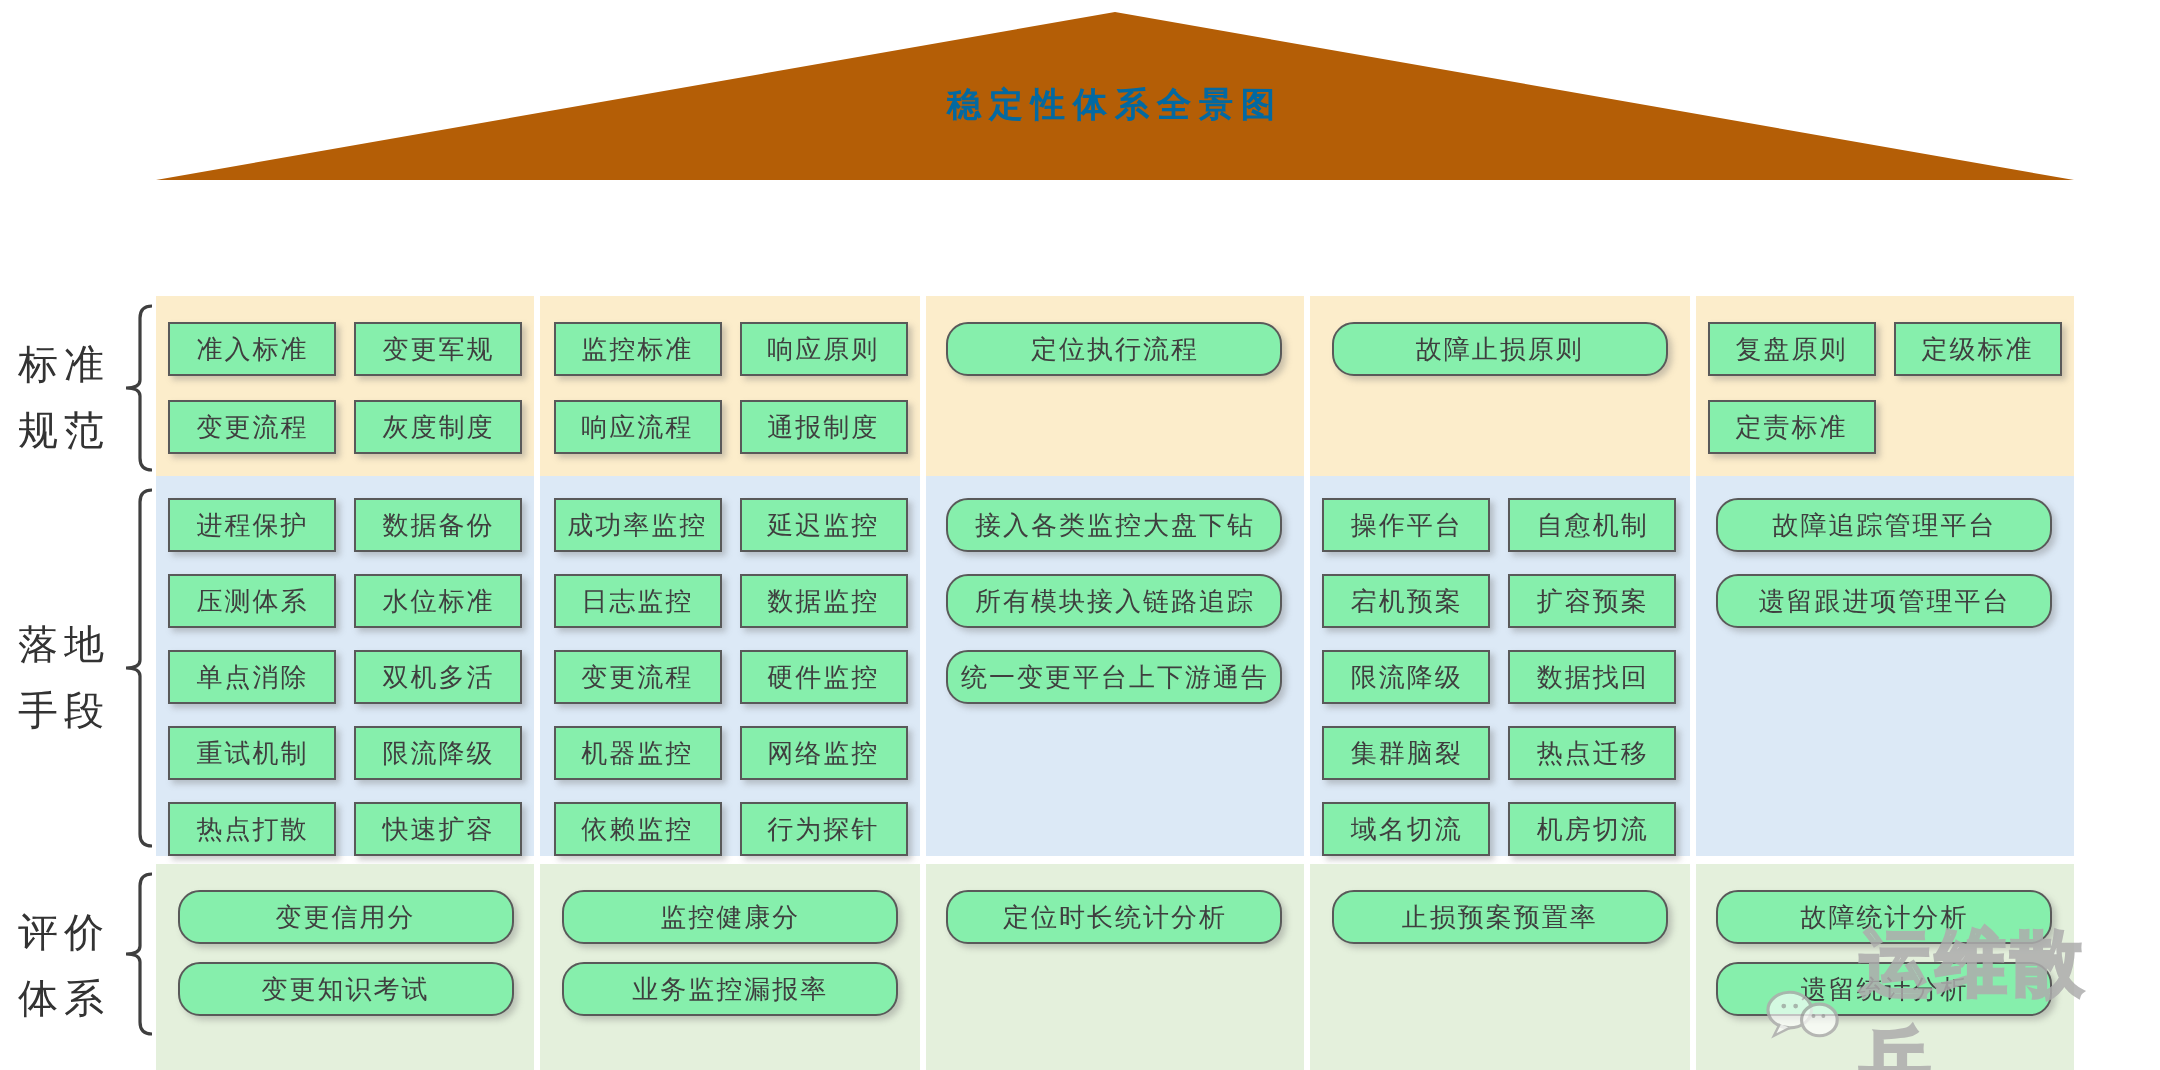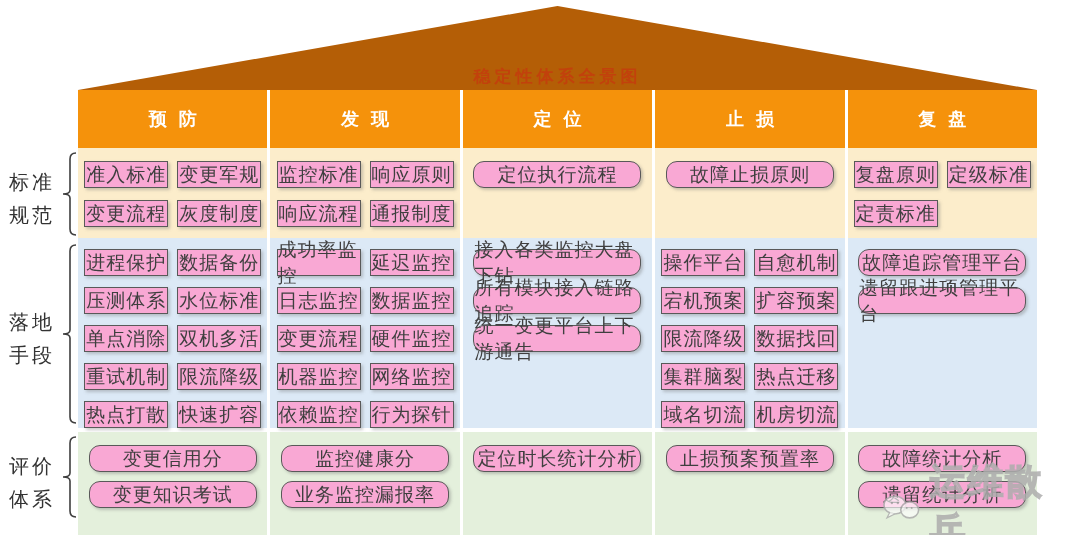--- a/index.html
+++ b/index.html
@@ -2,43 +2,43 @@
 <html><head>
 <meta charset="utf-8">
 <style>
   html,body{margin:0;padding:0;background:#ffffff;}
   body{font-family:"DejaVu Sans","Liberation Sans",sans-serif;}
   .stage{position:relative;width:1080px;height:535px;background:#ffffff;overflow:hidden;}
 
   
   .roof{position:absolute;left:78px;top:6px;width:959px;height:84px;background:#B45E06;
         clip-path:polygon(50% 0%,100% 100%,0% 100%);}
-  .roof-title{position:absolute;left:78px;top:65px;width:959px;text-align:center;
-        color:#c2410c;font-size:17px;font-weight:bold;letter-spacing:4px;}
+  .roof-title{position:absolute;left:78px;top:41px;width:959px;text-align:center;
+        color:#0369a1;font-size:17px;font-weight:bold;letter-spacing:4px;}
 
   
   .row{position:absolute;left:78px;width:959px;display:grid;
        grid-template-columns:repeat(5,1fr);column-gap:3px;}
   .header-row{top:90px;height:58px;}
   .band1{top:148px;height:90px;}
   .band2{top:238px;height:190px;}
   .band3{top:432px;height:108px;}
 
   .hcell{background:#F5920B;color:#ffffff;font-size:18px;font-weight:bold;
          display:flex;align-items:center;justify-content:center;
          letter-spacing:12px;padding-left:12px;box-sizing:border-box;}
 
   .cell{display:flex;flex-direction:column;align-items:center;box-sizing:border-box;}
   .cream{background:#FCEDCB;padding-top:13px;gap:12px;}
   .blue{background:#DCE9F6;padding-top:11px;gap:11px;}
   .green{background:#E4F0DC;padding-top:13px;gap:9px;}
 
   .pair{display:flex;gap:9px;justify-content:center;}
-  .box{background:#f9a8d4;border:1.6px solid #595959;box-sizing:border-box;height:27px;
-       display:flex;align-items:center;justify-content:center;font-size:19px;color:#3F3F3F;
+  .box{background:#86efac;border:1.6px solid #595959;box-sizing:border-box;height:27px;
+       display:flex;align-items:center;justify-content:center;font-size:13px;color:#3F3F3F;
        box-shadow:2px 2px 3px rgba(110,110,110,0.35);letter-spacing:1px;}
   .sm{width:84px;}
   .wide{width:168px;border-radius:11px;}
   .ghost{visibility:hidden;box-shadow:none;}
 
   
   .rail-label{position:absolute;left:6px;width:52px;text-align:center;font-size:20px;
        color:#333333;line-height:1.65;letter-spacing:3px;}
   .bracket{position:absolute;left:60px;}
   .bracket path{stroke:#3F3F3F;stroke-width:1.6;fill:none;}
@@ -74,27 +74,20 @@
   </svg>
 
   <div class="rail-label" style="top:450px;">
     <div>评价</div>
     <div>体系</div>
   </div>
   <svg class="bracket" style="top:436px;" width="18" height="82">
     <path d="M16 1 Q10 1 10 7 L10 37 Q10 41 3 41 Q10 41 10 45 L10 75 Q10 81 16 81"></path>
   </svg>
 
-  <div class="row header-row">
-    <div class="hcell">预防</div>
-    <div class="hcell">发现</div>
-    <div class="hcell">定位</div>
-    <div class="hcell">止损</div>
-    <div class="hcell">复盘</div>
-  </div>
 
   <div class="row band1">
     <div class="cell cream">
       <div class="pair">
         <div class="box sm">准入标准</div>
         <div class="box sm">变更军规</div>
       </div>
       <div class="pair">
         <div class="box sm">变更流程</div>
         <div class="box sm">灰度制度</div>

